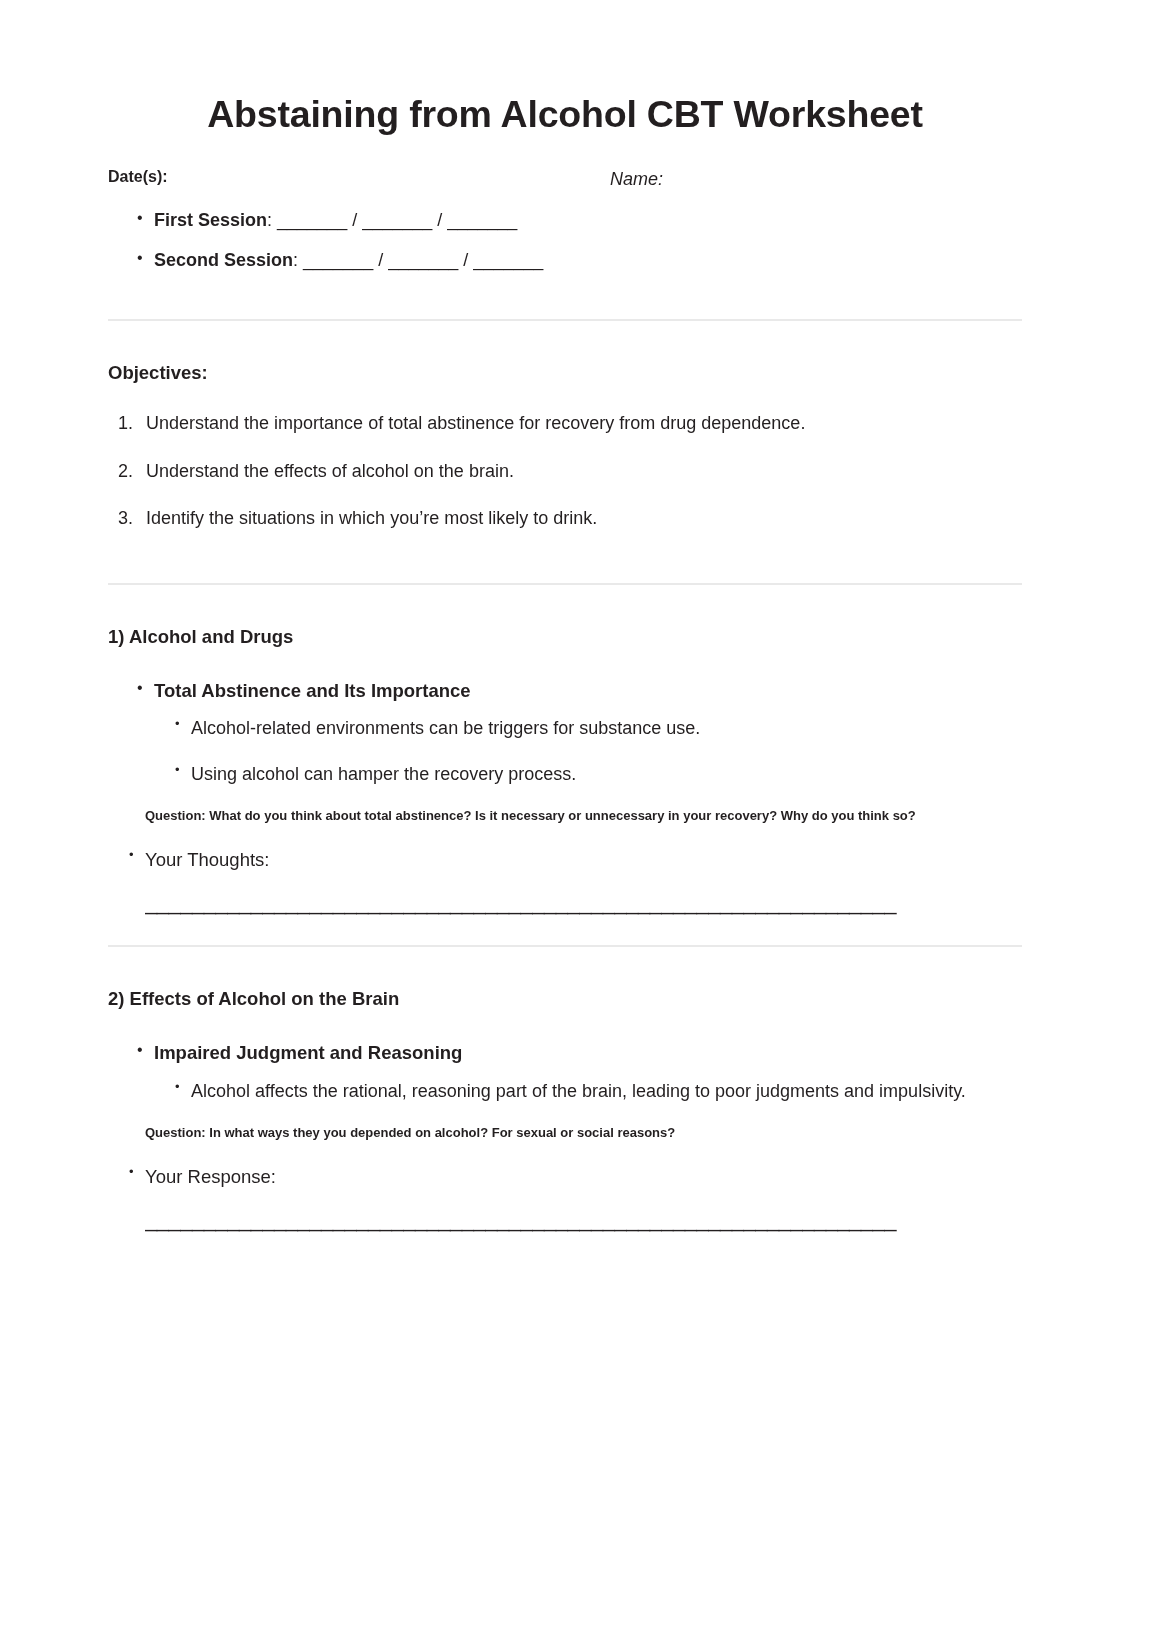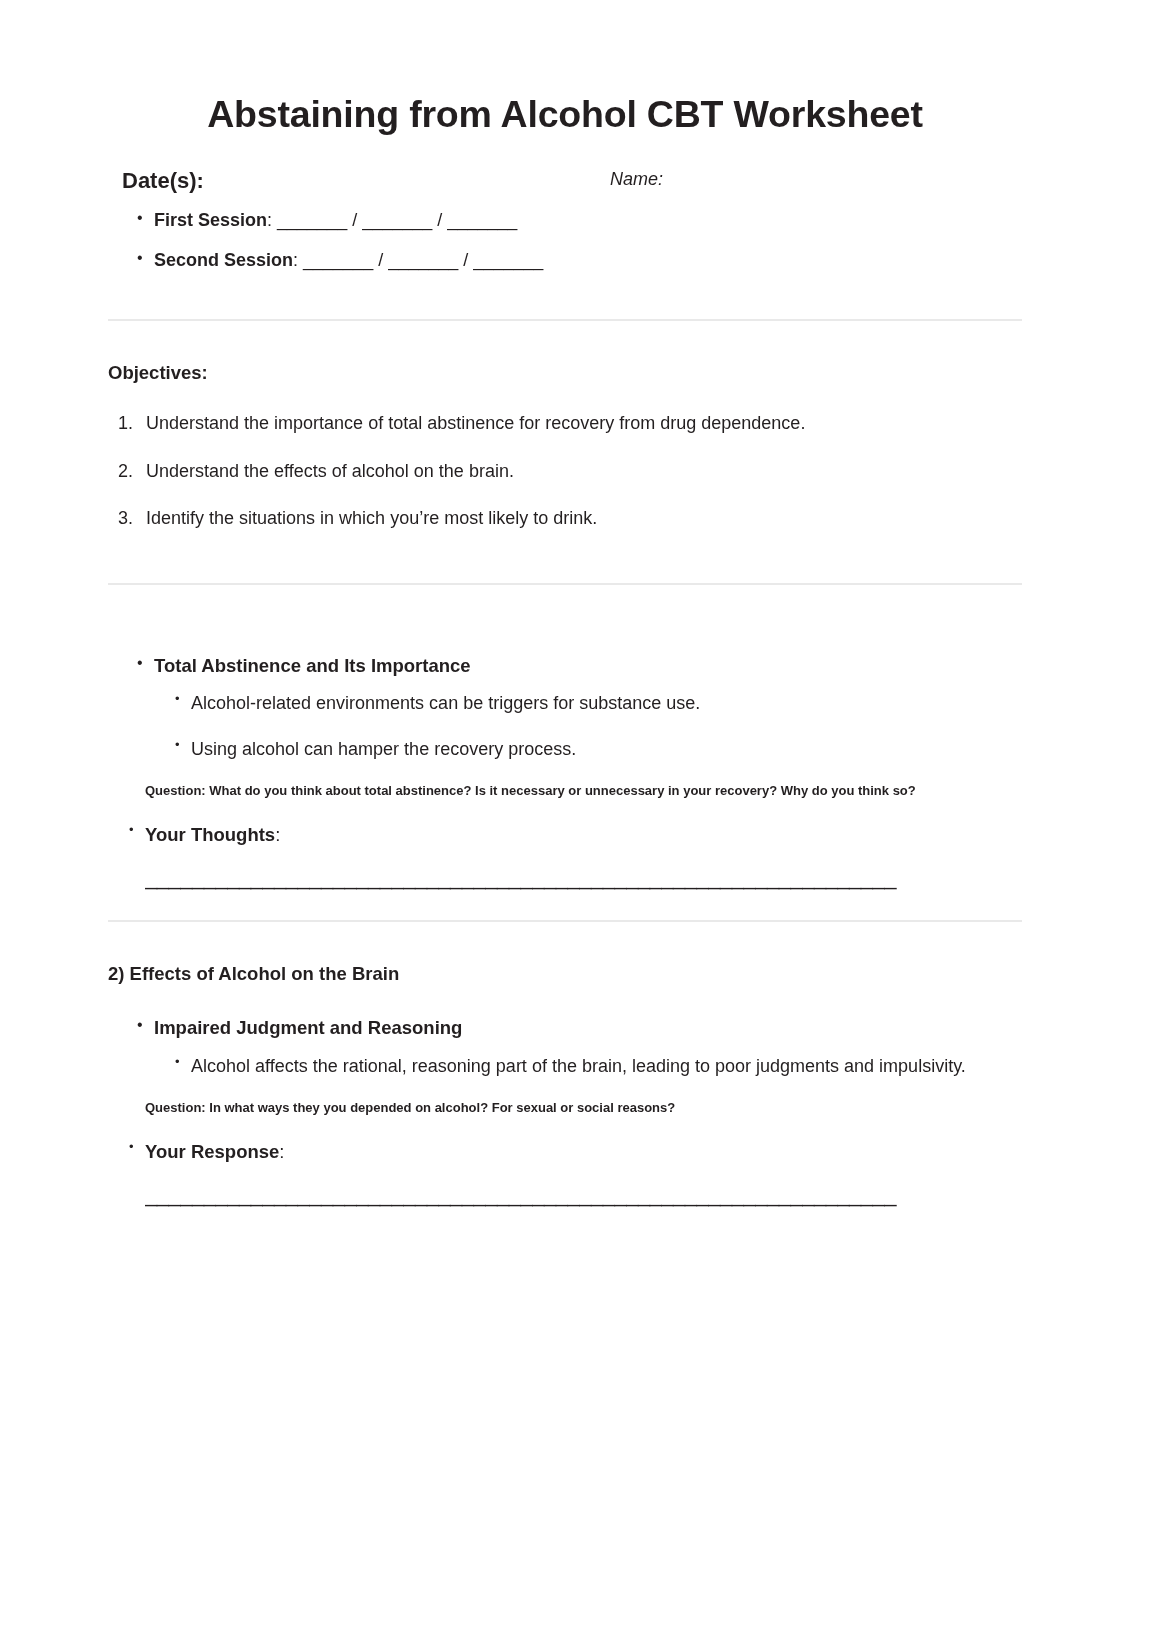--- a/index.html
+++ b/index.html
@@ -45,23 +45,23 @@
   }
 
   
   .header-row {
     position: relative;
     margin-top: 30px;
     height: 26px;
   }
   .date-label {
     position: absolute;
-    left: 14px;
+    left: 0;
     top: 0;
-    font-size: 22px;
+    font-size: 16px;
     font-weight: bold;
     line-height: 1.35;
   }
   .name-label {
     position: absolute;
     left: 502px;
     top: 1px;
     font-size: 18px;
     font-weight: normal;
     line-height: 1.35;
@@ -189,21 +189,21 @@
     line-height: 1.4;
     margin: 0;
   }
   ul.answer-list > li::before {
     content: "\2022";
     position: absolute;
     left: 21px;
     top: -1px;
     font-size: 13px;
   }
-  .answer-label { font-weight: bold; }
+  .answer-label { font-weight: normal; }
   .answer-colon { font-weight: normal; }
 
   .answer-line {
     margin: 18px 0 0 37px;
     font-size: 22px;
     line-height: 1.1;
     letter-spacing: -0.5px;
     color: #231f20;
     white-space: nowrap;
     overflow: hidden;
@@ -243,20 +243,21 @@
     <ol class="objectives">
       <li>Understand the importance of total abstinence for recovery from drug dependence.</li>
       <li>Understand the effects of alcohol on the brain.</li>
       <li>Identify the situations in which you’re most likely to drink.</li>
     </ol>
 
     <div class="spacer-md"></div>
     <hr class="divider">
     <div class="spacer-lg"></div>
 
+    <p class="sec-heading">1) Alcohol and Drugs</p>
 
     <ul class="lvl1" style="margin-top:28px;">
       <li>
         <span class="topic-heading">Total Abstinence and Its Importance</span>
         <ul class="lvl2">
           <li>Alcohol-related environments can be triggers for substance use.</li>
           <li>Using alcohol can hamper the recovery process.</li>
         </ul>
       </li>
     </ul>

